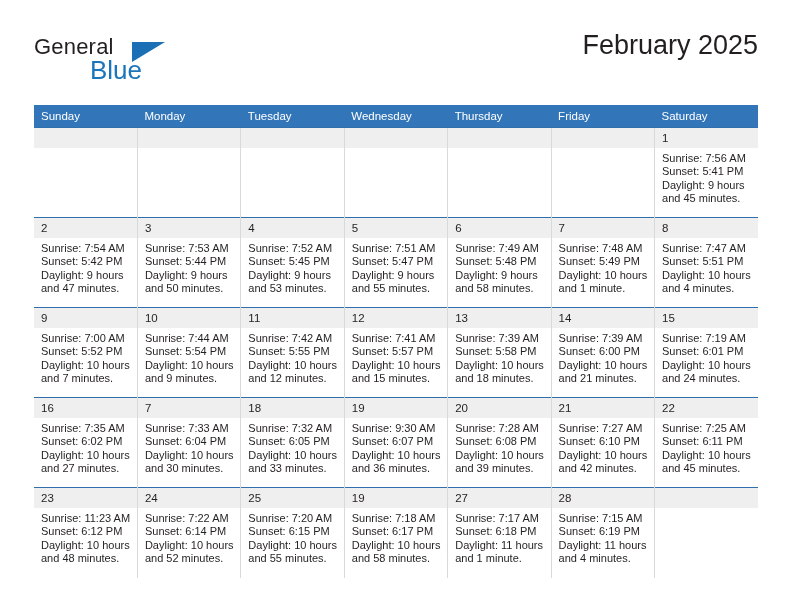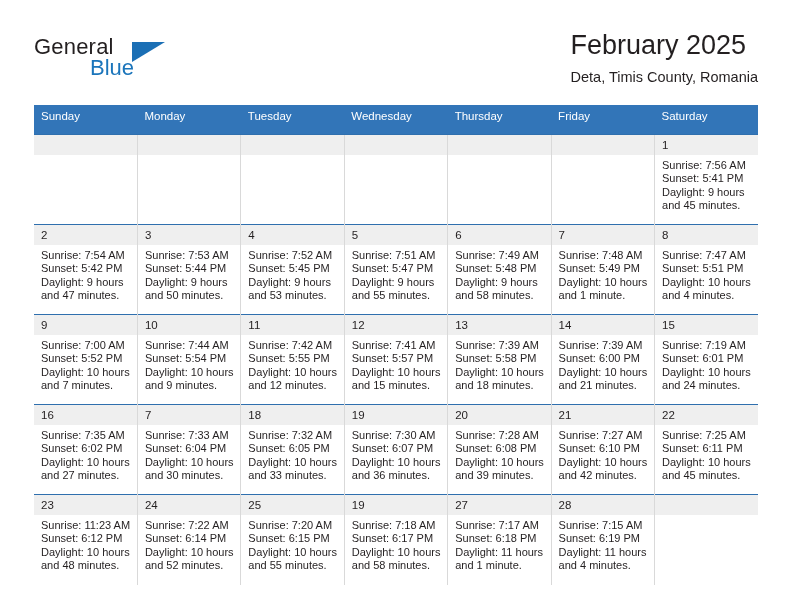--- a/index.html
+++ b/index.html
@@ -42,21 +42,21 @@
     top: 0;
     font-size: 22px;
     letter-spacing: 0.2px;
     color: #231f20;
     font-family: "Liberation Sans", sans-serif;
   }
   .brand-blue {
     position: absolute;
     left: 56px;
     top: 21px;
-    font-size: 22px;
+    font-size: 26px;
     color: #1b75bb;
     font-family: "Liberation Sans", sans-serif;
   }
   .brand-triangle {
     position: absolute;
     left: 98px;
     top: 8px;
     width: 0;
     height: 0;
     border-top: 20px solid #1b6fb5;
@@ -90,21 +90,21 @@
     width: 724px;
     border-collapse: collapse;
     table-layout: fixed;
   }
   .dow-row th {
     background: #3275b8;
     color: #ffffff;
     font-size: 11.5px;
     font-weight: normal;
     text-align: left;
-    padding: 5px 0 12px 7px;
+    padding: 5px 0 5px 7px;
     height: 20px;
     box-sizing: border-box;
     border: none;
   }
   .week-row td {
     vertical-align: top;
     padding: 0;
     height: 90px;
     border-top: 1.5px solid #2f6fae;
     border-left: 1px solid #d9d9d9;
@@ -152,21 +152,20 @@
   <div class="header">
 
     <div class="brand">
       <span class="brand-general">General</span>
       <span class="brand-triangle"></span>
       <span class="brand-blue">Blue</span>
     </div>
 
     <div class="title-block">
       <div class="cal-title">February 2025</div>
-      <div class="cal-subtitle">Deta, Timis County, Romania</div>
     </div>
 
   </div>
 
   <table class="calendar">
     <thead>
       <tr class="dow-row">
         <th>Sunday</th>
         <th>Monday</th>
         <th>Tuesday</th>
@@ -409,21 +408,21 @@
                 <div>Sunset: 6:05 PM</div>
                 <div>Daylight: 10 hours</div>
                 <div>and 33 minutes.</div>
               </div>
             </div>
           </td>
           <td>
             <div class="cell-inner">
               <div class="daynum-band">19</div>
               <div class="details">
-                <div>Sunrise: 7:30 AM</div>
+                <div>Sunrise: 9:30 AM</div>
                 <div>Sunset: 6:07 PM</div>
                 <div>Daylight: 10 hours</div>
                 <div>and 36 minutes.</div>
               </div>
             </div>
           </td>
           <td>
             <div class="cell-inner">
               <div class="daynum-band">20</div>
               <div class="details">

